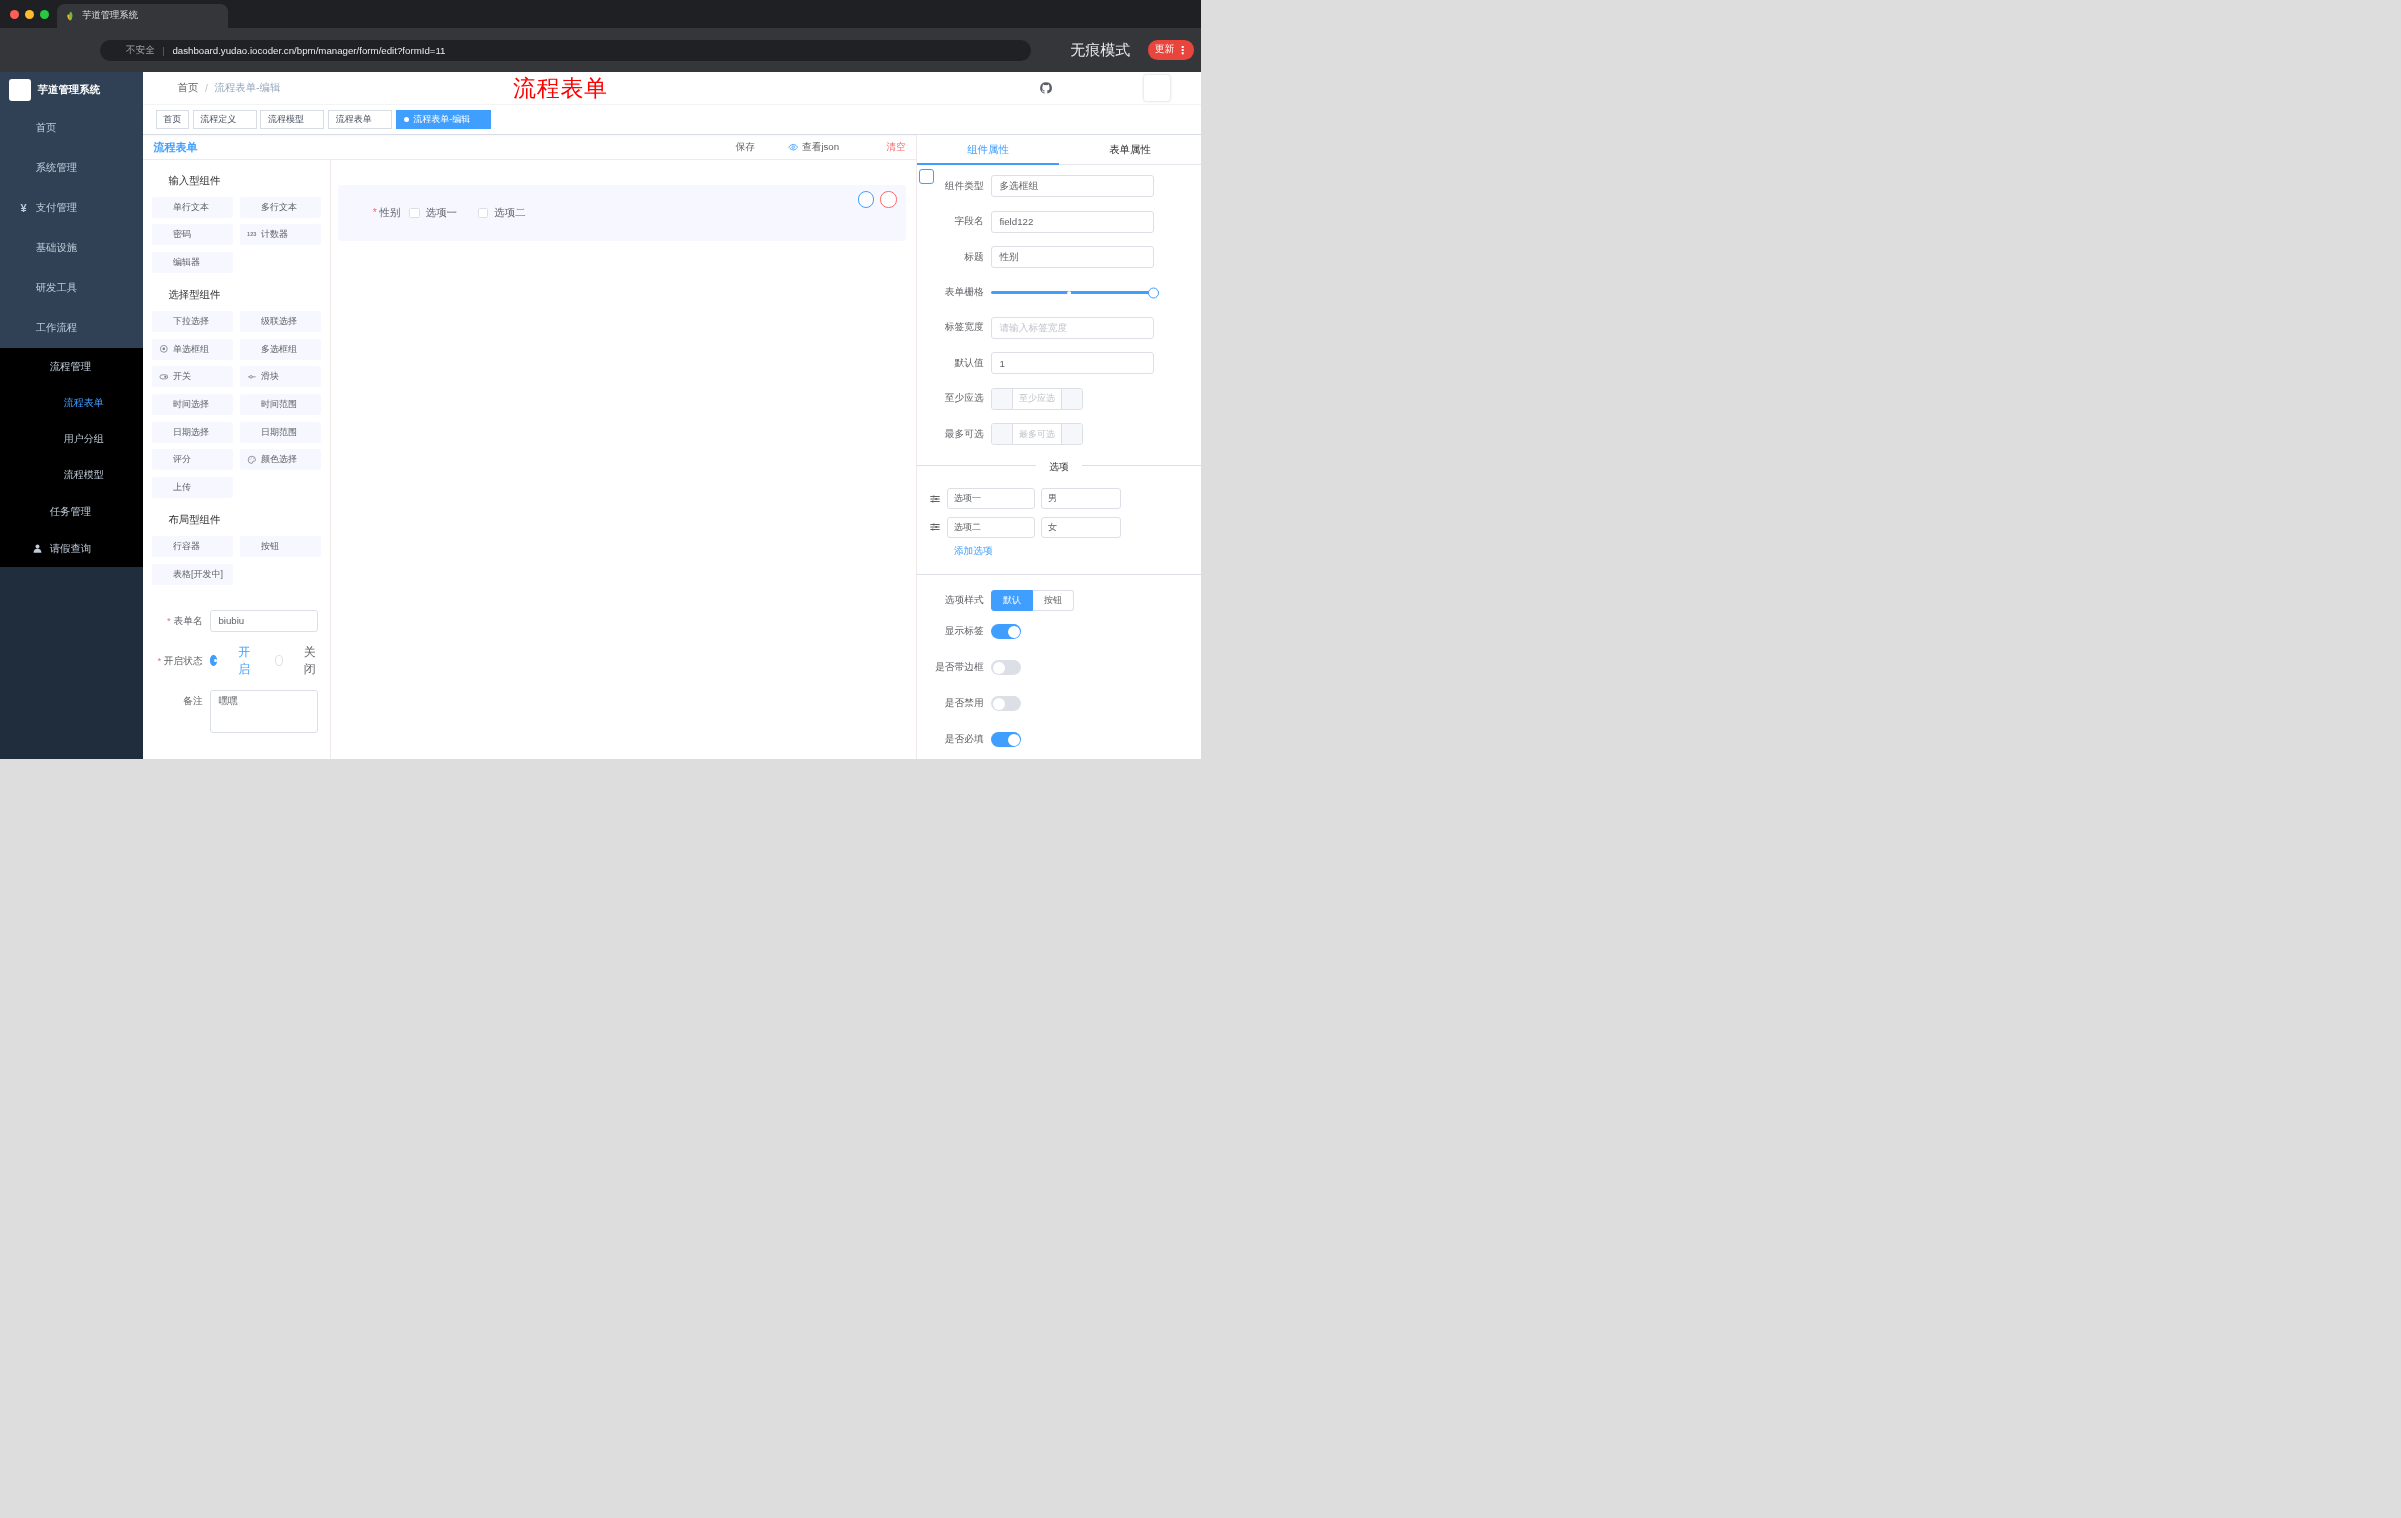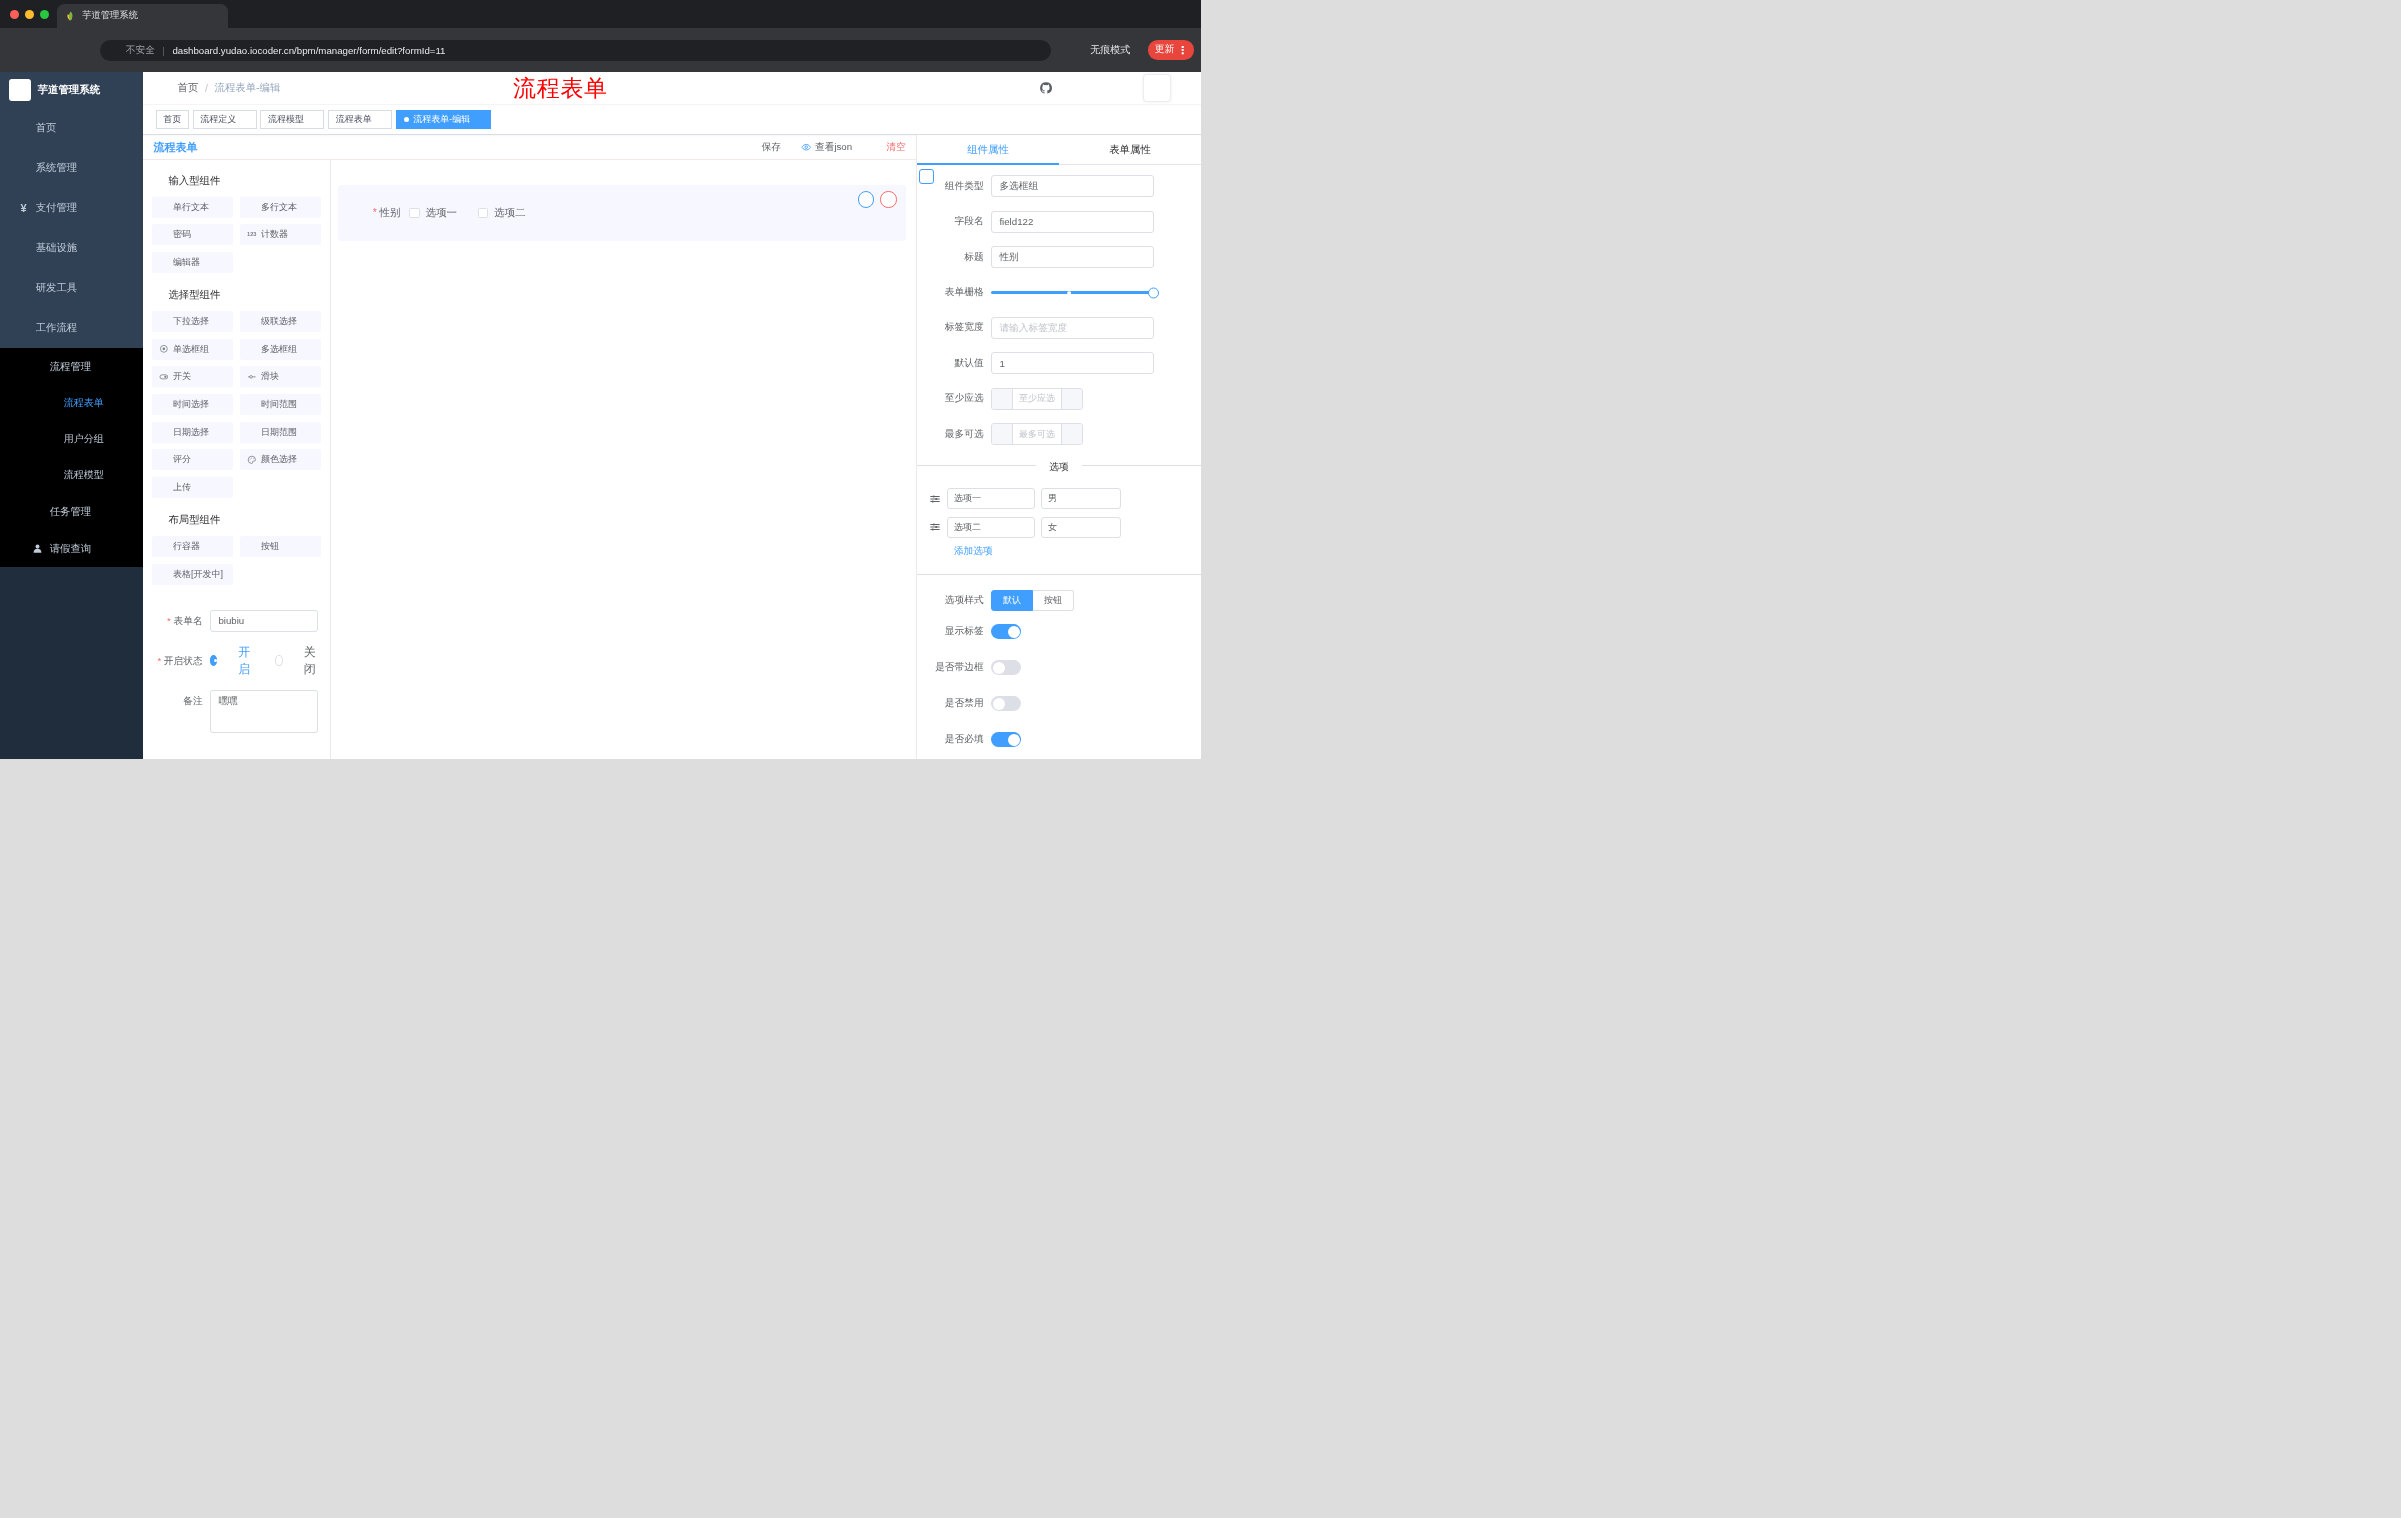--- a/index.html
+++ b/index.html
@@ -23,21 +23,21 @@
   .toolbar{height:44px;background:#35363a;display:flex;align-items:center;padding:0 7.4px;gap:9px}
   .nbtn{width:20px;height:20px;display:flex;align-items:center;justify-content:center;color:#c7cacd;cursor:pointer}
   .nbtn .bic{width:12.6px;height:12.6px}
   .nbtn.dim{color:#686b6e}
   .omnibox{flex:1;height:21px;background:#202124;border-radius:10.4px;margin:0 6px;display:flex;align-items:center;padding:0 9px;gap:6px;font-size:9.7px;color:#e8eaed;min-width:0;cursor:text}
   .omni-warn{width:10.4px;height:10.4px;color:#9aa0a6}
   .sec{color:#9aa0a6;white-space:nowrap}
   .osep{color:#5f6368;padding:0 1.5px}
   .url{flex:1;white-space:nowrap;overflow:hidden;text-overflow:ellipsis;color:#e8eaed}
   .okey,.ostar{width:12px;height:12px;color:#c7cacd;margin-left:6px;cursor:pointer}
-  .incog{display:flex;align-items:flex-end;gap:5.2px;color:#e8eaed;font-size:10px;padding:0 6px;white-space:nowrap}
+  .incog{display:flex;align-items:flex-end;gap:5.2px;color:#e8eaed;font-size:15px;padding:0 6px;white-space:nowrap}
   .incog .iic{width:13.4px;height:12px}
   .update{background:#e8453c;color:#fff;height:19.3px;border-radius:9.7px;display:flex;align-items:center;gap:3.7px;padding:0 6.7px;font-size:9.7px;margin-left:3px;white-space:nowrap;cursor:pointer}
   .update [data-icon]{width:9px;height:10.4px;color:#fff}
 
   
   .app{display:flex;height:704px}
   .sidebar{width:143px;background:#304156;display:flex;flex-direction:column;flex-shrink:0;color:#bfcbd9}
   .logo{height:36px;display:flex;align-items:center;gap:6.7px;padding:0 9px}
   .logo-img{width:22px;height:22px;border-radius:3px;background:#fff;display:flex;align-items:center;justify-content:center;color:#c9ccd4}
   .logo-img [data-icon]{width:13.4px;height:13.4px}
@@ -71,21 +71,21 @@
   .tag .tx{width:8.2px;height:8.2px;color:#7d8694;cursor:pointer}
   .tag.active{background:#409eff;border-color:#409eff;color:#fff}
   .tag.active .tx{color:#fff}
   .tdot{width:5.2px;height:5.2px;border-radius:50%;background:#fff;display:inline-block}
 
   
   .workspace{flex:1;display:flex;min-height:0}
   .designer{flex:1;display:flex;flex-direction:column;min-width:0}
   .designer-head{height:25px;display:flex;align-items:center;padding:0 10.4px;border-bottom:0.7px solid #f1e8e8;flex-shrink:0}
   .dtitle{color:#409eff;font-size:11px;font-weight:700}
-  .dactions{margin-left:auto;display:flex;gap:20px}
+  .dactions{margin-left:auto;display:flex;gap:33px}
   .dbtn{display:flex;align-items:center;gap:3.7px;font-size:9.7px;color:#606266;cursor:pointer}
   .dbtn .dic{width:10.4px;height:10.4px;color:#409eff}
   .dbtn.danger{color:#f56c6c}
   .dbtn.danger .dic{color:#f56c6c}
   .designer-body{flex:1;display:flex;min-height:0}
   .components{width:188px;border-right:0.7px solid #f1e8e8;padding:9px 9px;overflow:hidden;flex-shrink:0}
   .cgroup{margin-bottom:15px}
   .cgroup-title{display:flex;align-items:center;gap:4.5px;font-size:10.4px;color:#303133;margin:4.5px 1.5px 9px}
   .gicon{width:10.4px;height:10.4px;color:#606266}
   .chips{display:grid;grid-template-columns:1fr 1fr;gap:6.7px 7.4px}

